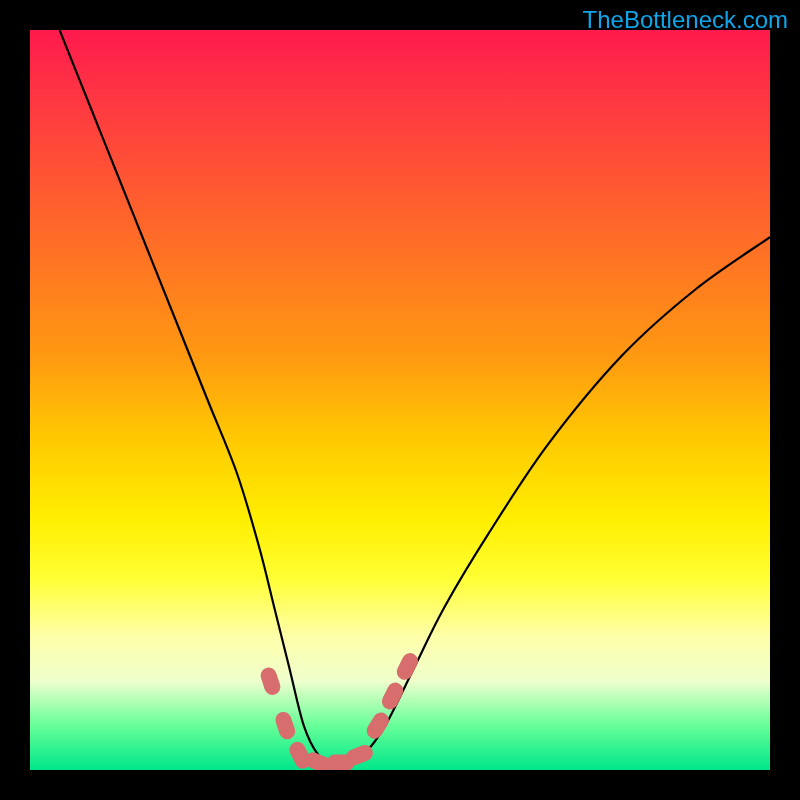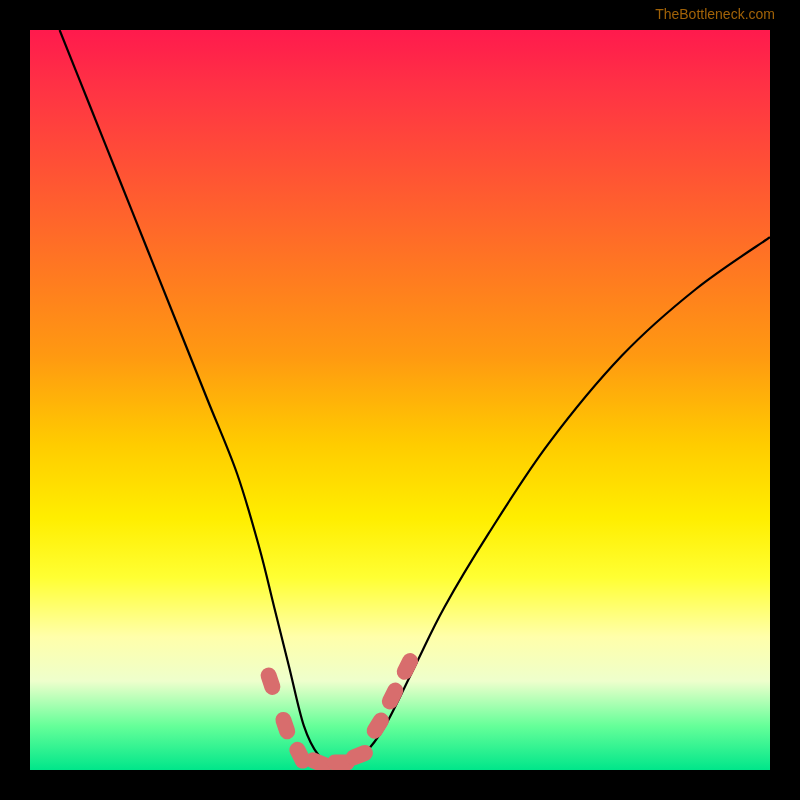--- a/index.html
+++ b/index.html
@@ -27,23 +27,23 @@
       #ffee00 66%,
       #ffff33 74%,
       #ffffaa 82%,
       #eeffcc 88%,
       #66ff99 94%,
       #00e68a 100%);
   }
   .watermark {
     position: absolute;
     top: 6px;
-    right: 25px;
-    color: #a16207;
-    font-size: 14px;
+    right: 12px;
+    color: #0ea5e9;
+    font-size: 24px;
     font-weight: 500;
     z-index: 10;
   }
   svg.curve {
     position: absolute;
     left: 30px;
     top: 30px;
     width: 740px;
     height: 740px;
     pointer-events: none;

